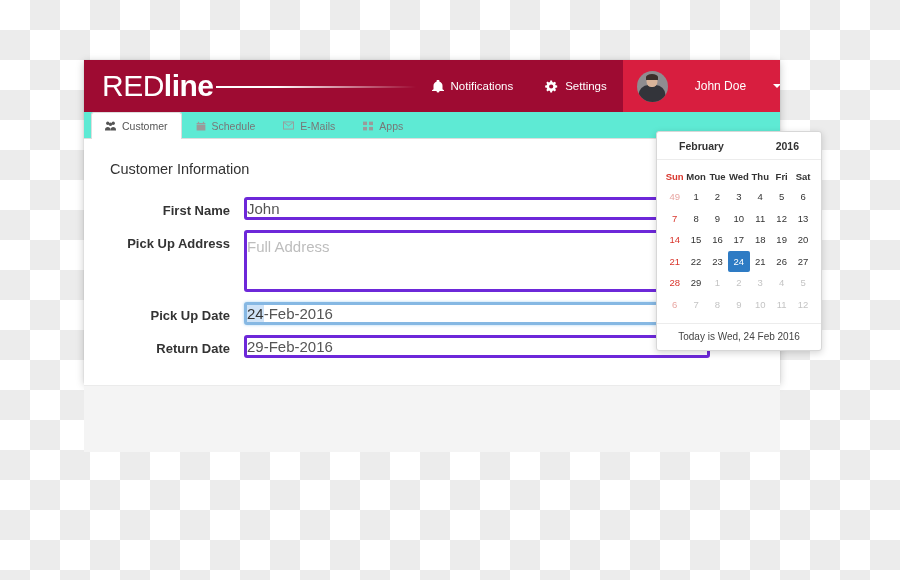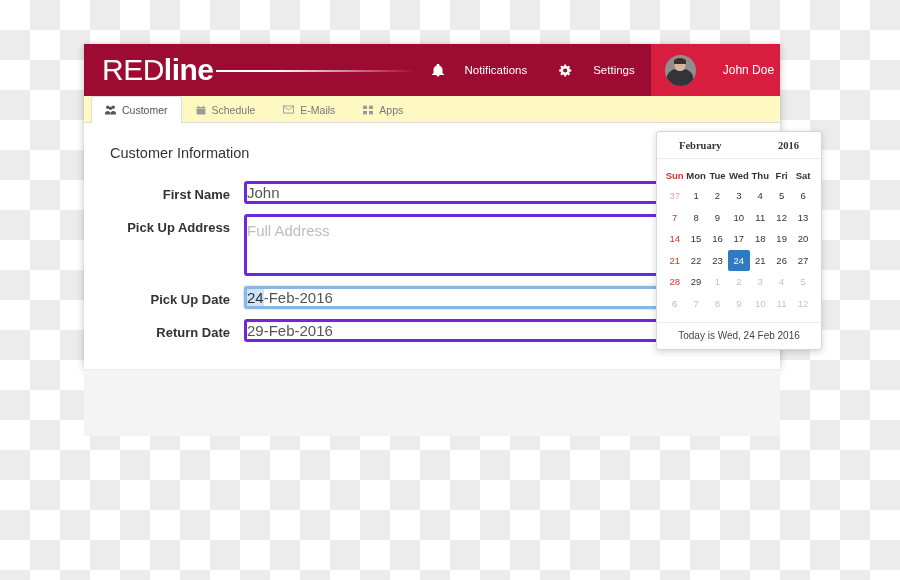--- a/index.html
+++ b/index.html
@@ -17,21 +17,21 @@
       linear-gradient(45deg, #ececec 25%, transparent 25%, transparent 75%, #ececec 75%, #ececec);
     background-size: 60px 60px;
     background-position: 0 0, 30px 30px;
     -webkit-font-smoothing: antialiased;
   }
 
   
   .app-window {
     position: absolute;
     left: 84px;
-    top: 44px;
+    top: 60px;
     width: 696px;
     height: 323px;
     background: #ffffff;
     box-shadow: 0 2px 8px rgba(0,0,0,0.22), 0 0 1px rgba(0,0,0,0.18);
   }
 
   
   .topbar {
     position: relative;
     height: 52px;
@@ -59,21 +59,21 @@
     margin-left: 2px;
     margin-top: 2px;
     width: 200px;
     height: 2px;
     background: linear-gradient(to right, #ffffff 0%, #ffffff 30%, rgba(255,255,255,0.55) 62%, rgba(255,255,255,0.0) 100%);
   }
   .topbar-spacer { flex: 1 1 auto; }
   .topbar-link {
     display: flex;
     align-items: center;
-    gap: 21px;
+    gap: 7px;
     color: #ffffff;
     font-size: 11.5px;
     padding: 0 16px;
     height: 52px;
     cursor: pointer;
     white-space: nowrap;
   }
   .topbar-link svg { display: block; }
   .user-box {
     display: flex;
@@ -131,21 +131,21 @@
   .caret-down {
     width: 0; height: 0;
     border-left: 4px solid transparent;
     border-right: 4px solid transparent;
     border-top: 4px solid #ffffff;
   }
 
   
   .tabbar {
     height: 27px;
-    background: #fef9c3;
+    background: #5eead4;
     border-bottom: 1px solid #dddddd;
     display: flex;
     align-items: flex-end;
     padding-left: 7px;
     box-sizing: border-box;
   }
   .tab {
     display: flex;
     align-items: center;
     gap: 6px;
@@ -262,21 +262,20 @@
     box-shadow: 0 2px 7px rgba(0,0,0,0.17);
     font-size: 9.5px;
     z-index: 20;
   }
   .dp-head {
     display: flex;
     align-items: center;
     justify-content: space-between;
     padding: 8px 22px 7px 22px;
     border-bottom: 1px solid #ececec;
-    font-family: Liberation Serif, serif;
   }
   .dp-month, .dp-year {
     font-weight: bold;
     color: #333333;
     font-size: 10.5px;
     cursor: pointer;
   }
   .dp-grid {
     padding: 6px 7px 8px 7px;
   }
@@ -457,21 +456,21 @@
         <div class="dp-cell dp-dow sun">Sun</div>
         <div class="dp-cell dp-dow">Mon</div>
         <div class="dp-cell dp-dow">Tue</div>
         <div class="dp-cell dp-dow">Wed</div>
         <div class="dp-cell dp-dow">Thu</div>
         <div class="dp-cell dp-dow">Fri</div>
         <div class="dp-cell dp-dow">Sat</div>
       </div>
     <div id="weeks-host">
         <div class="dp-row">
-          <div class="dp-cell sun muted">37</div>
+          <div class="dp-cell sun muted">49</div>
           <div class="dp-cell">1</div>
           <div class="dp-cell">2</div>
           <div class="dp-cell">3</div>
           <div class="dp-cell">4</div>
           <div class="dp-cell">5</div>
           <div class="dp-cell">6</div>
         </div>
         <div class="dp-row">
           <div class="dp-cell sun">7</div>
           <div class="dp-cell">8</div>

